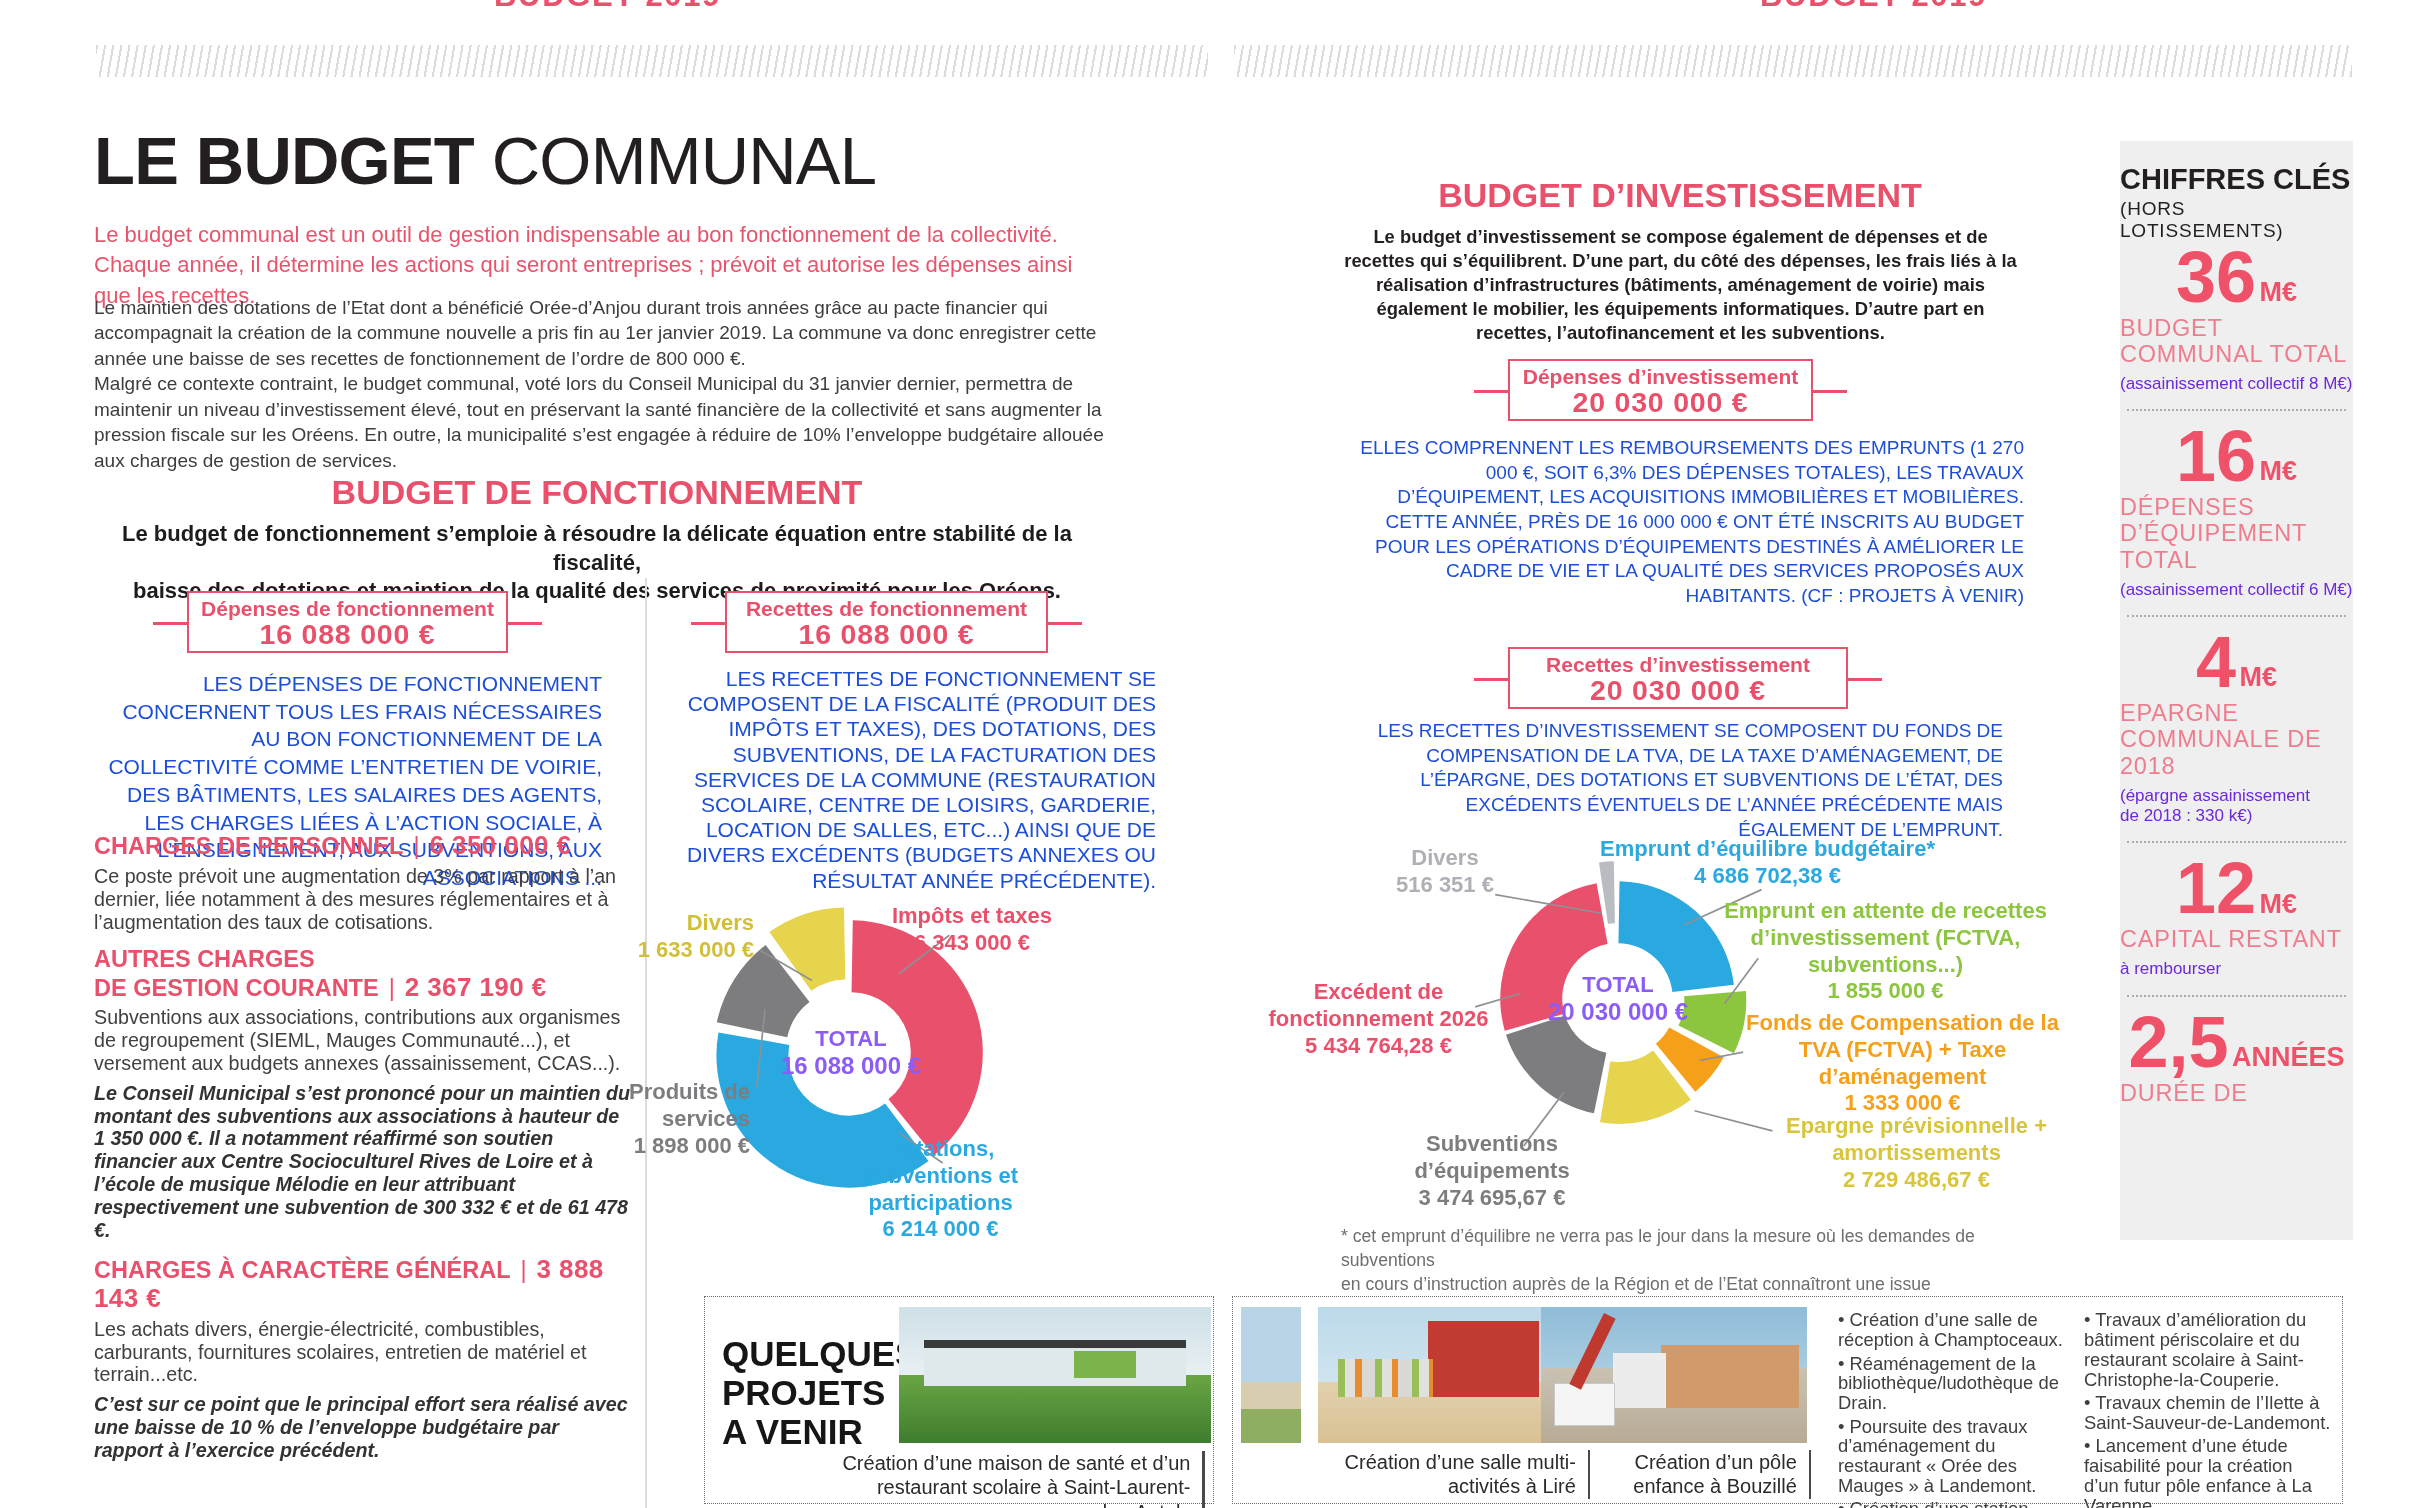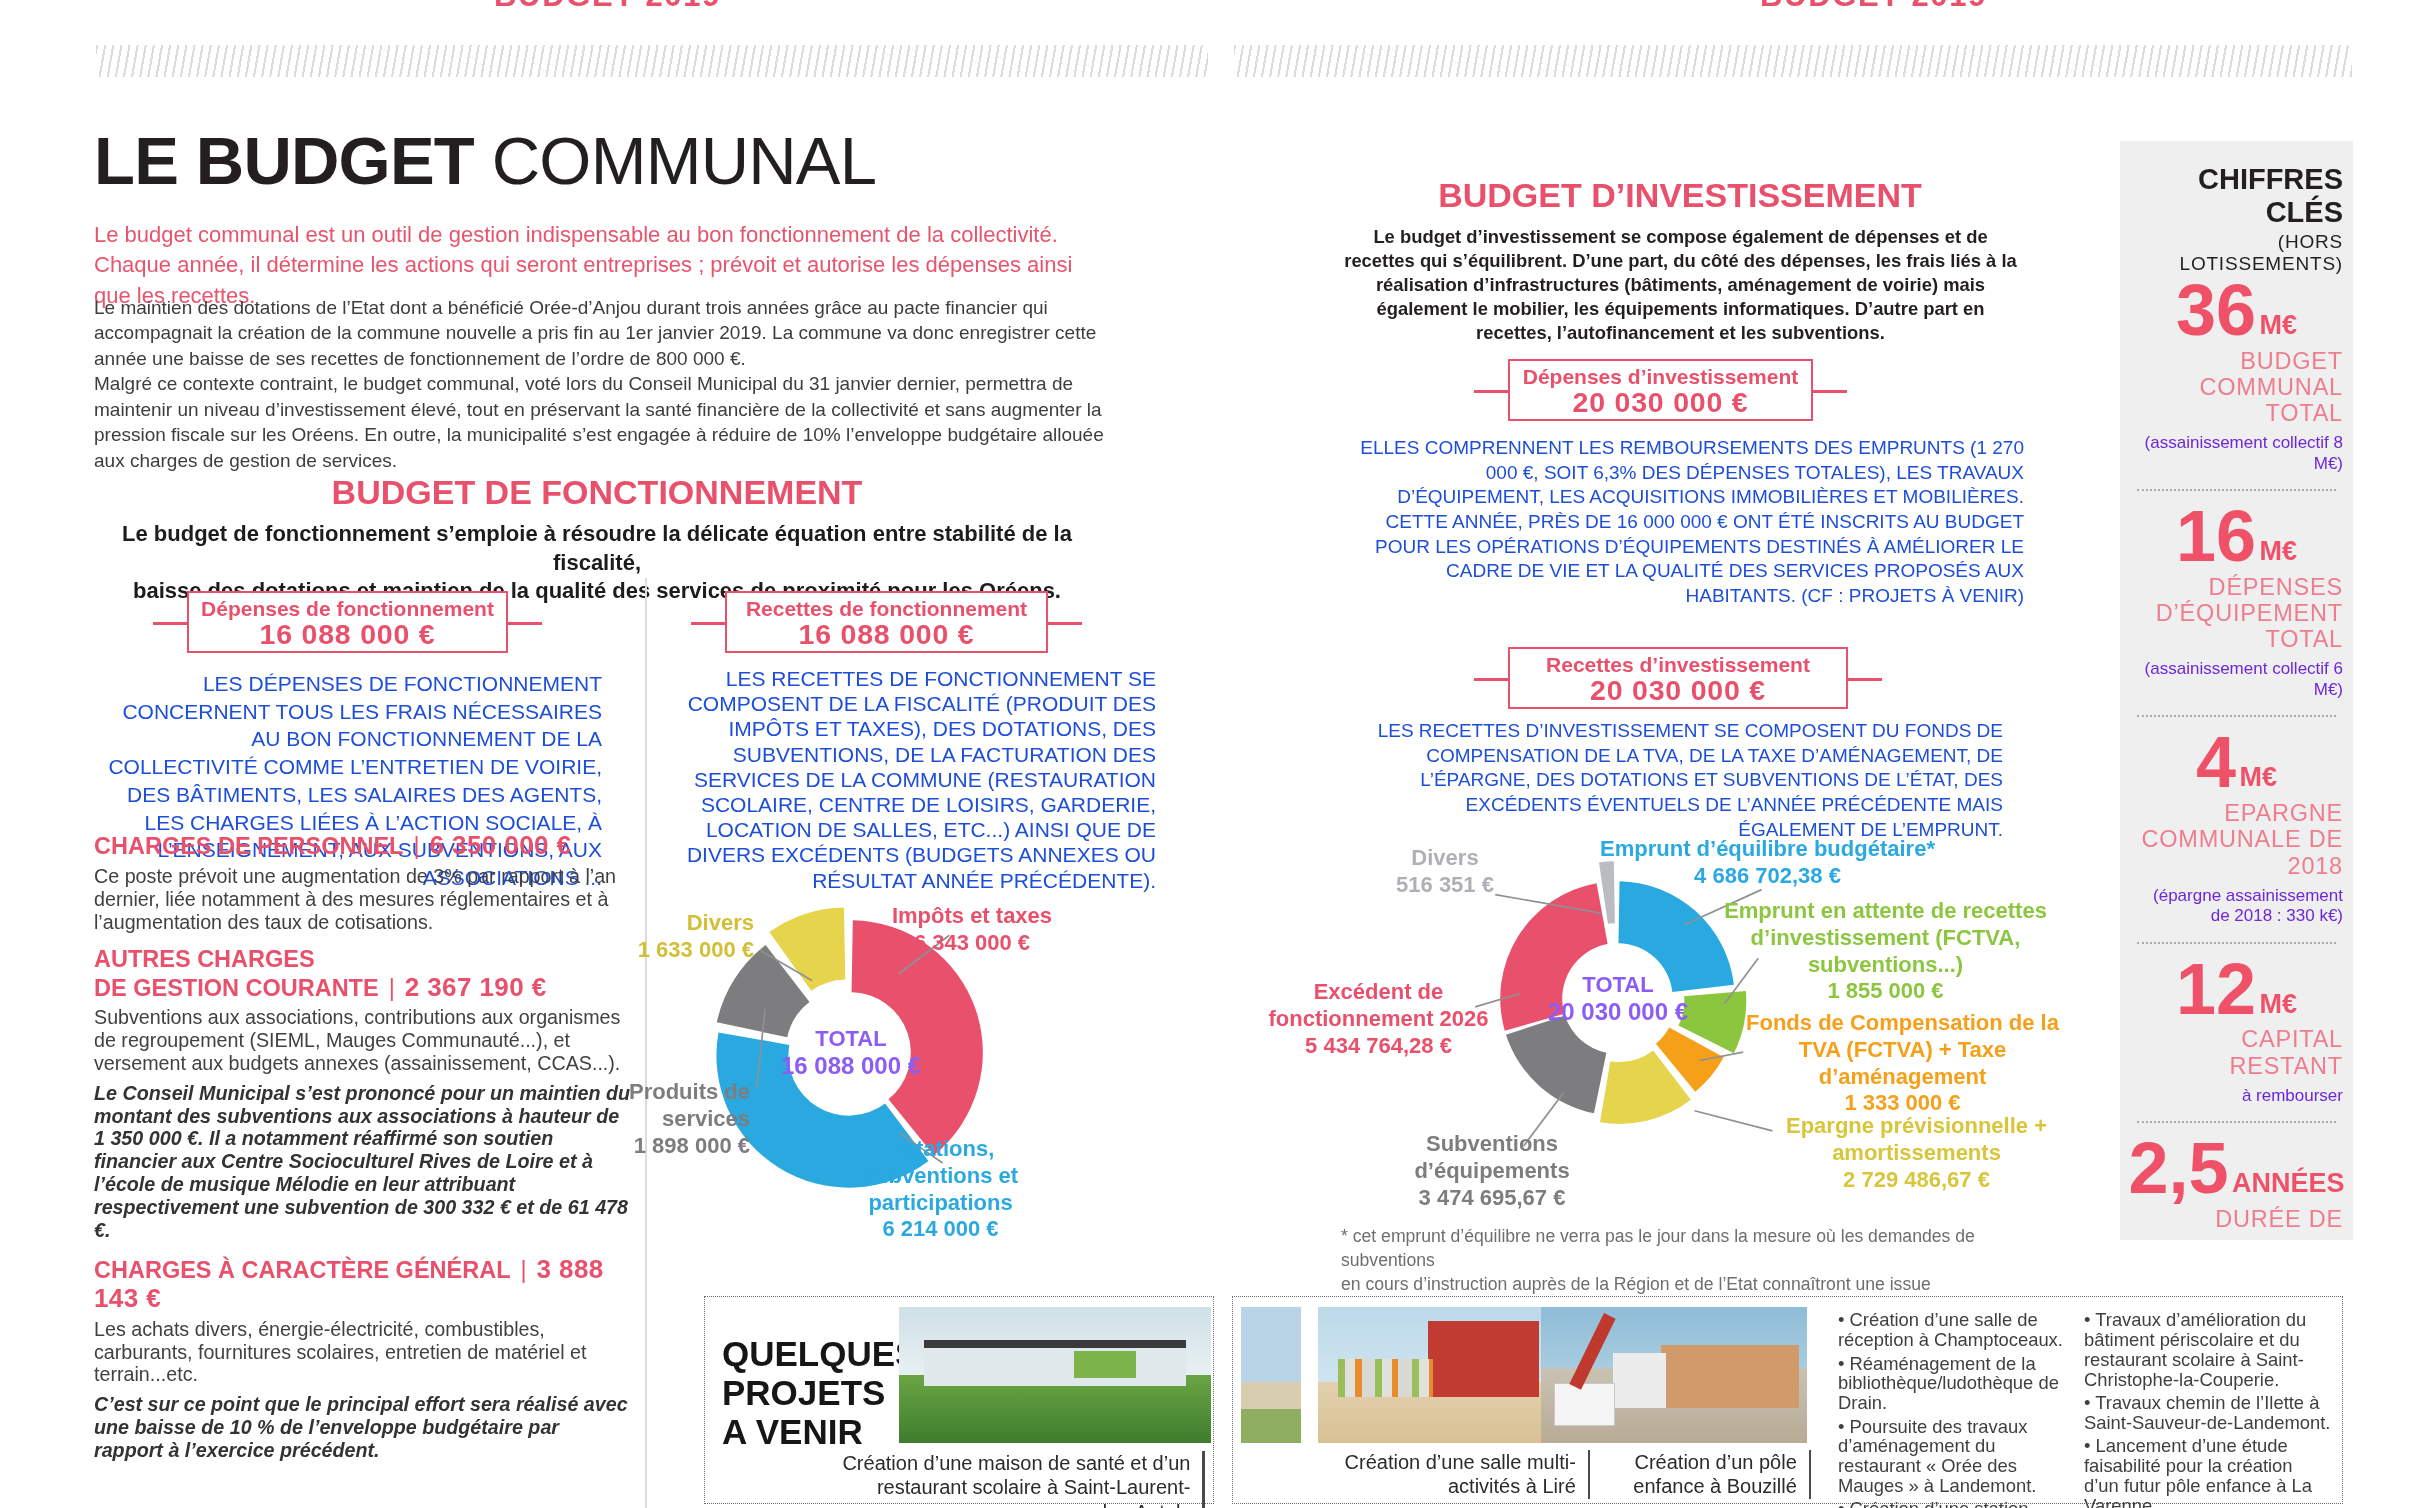--- a/index.html
+++ b/index.html
@@ -73,21 +73,21 @@
   #donut1{left:616px;top:818px;}
   #donut2{left:1383px;top:764px;}
   #footnote{left:1341px;top:1225px;width:654px;font-size:17.6px;color:#6d6e70;line-height:1.35;}
 
   
   #inv-heading{left:1332px;top:176px;width:696px;text-align:center;font-size:34px;font-weight:800;color:#e9506b;}
   #inv-intro{left:1341px;top:225px;width:679px;text-align:center;font-size:18.4px;font-weight:700;color:#231f20;line-height:1.3;}
 
   
   #sidebar{left:2120px;top:141px;width:233px;height:1099px;background:#efeff0;box-sizing:border-box;
-           padding:22px 10px;text-align:right;overflow:hidden;}
+           padding:22px 0;text-align:left;overflow:hidden;}
   .sb-title{font-size:29px;font-weight:800;color:#231f20;}
   .sb-sub{font-size:19px;color:#231f20;letter-spacing:0.8px;margin-top:1.7px;}
   .stat{margin-top:5px;}
   .stat-num-row{display:flex;justify-content:center;align-items:flex-end;}
   .stat-num{font-size:72px;font-weight:800;color:#ef5168;line-height:0.85;}
   .stat-unit{font-size:27px;font-weight:800;color:#ef5168;margin-left:3.4px;}
   .stat-label{font-size:23.5px;color:#ee7d8d;letter-spacing:0.8px;line-height:1.12;margin-top:6.7px;font-weight:400;}
   .stat-note{font-size:17px;color:#6d28d9;margin-top:6.7px;line-height:1.2;}
   .sb-sep{border-top:2.5px dotted #ababab;margin:15px 6.7px;}
 

